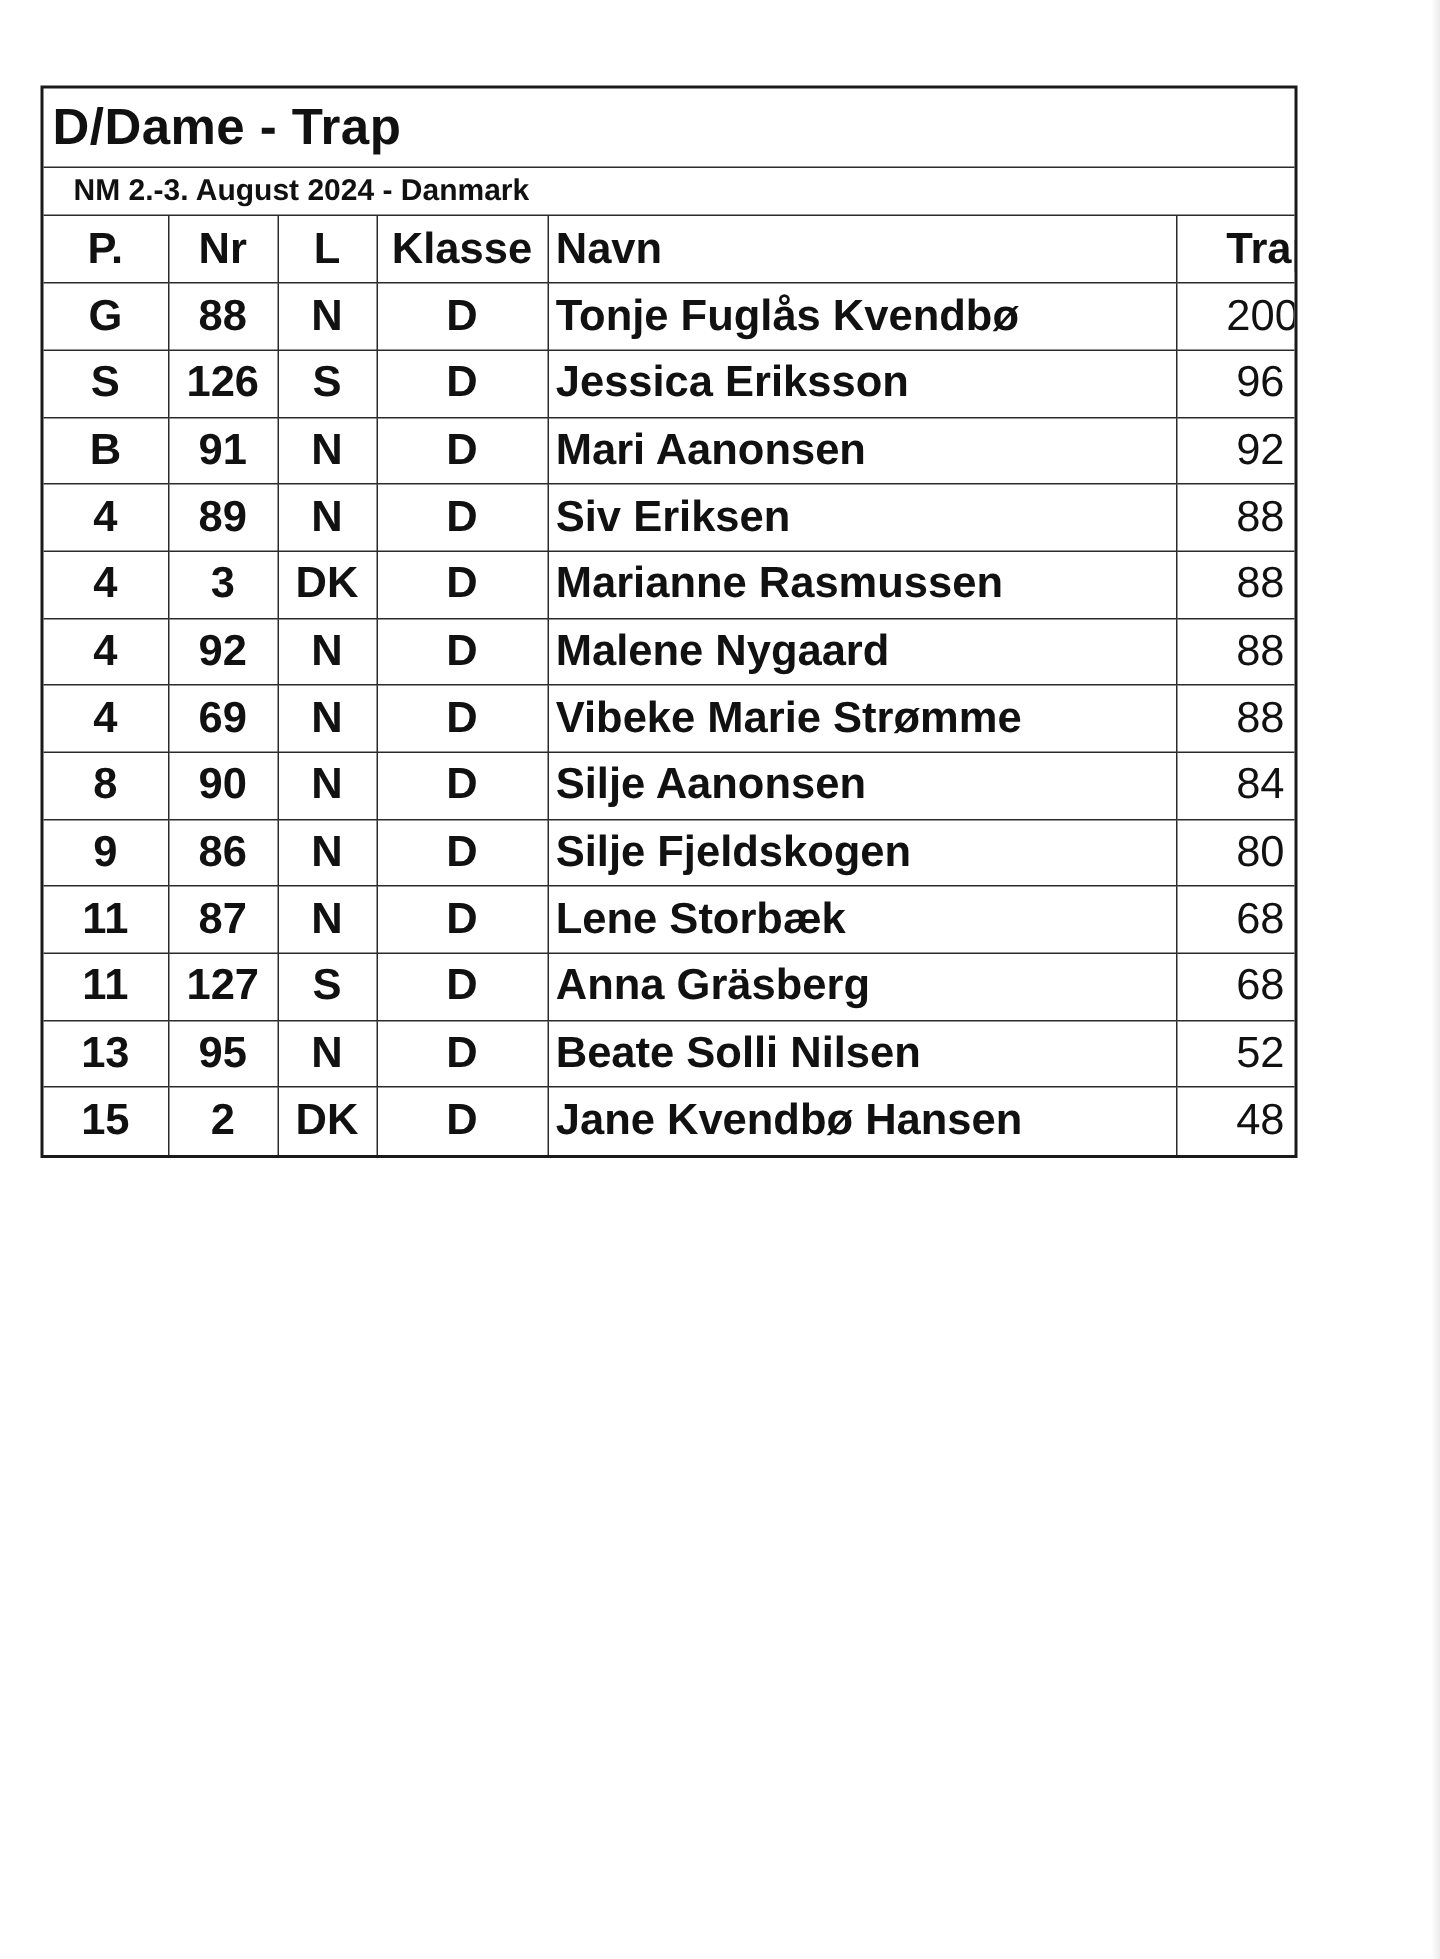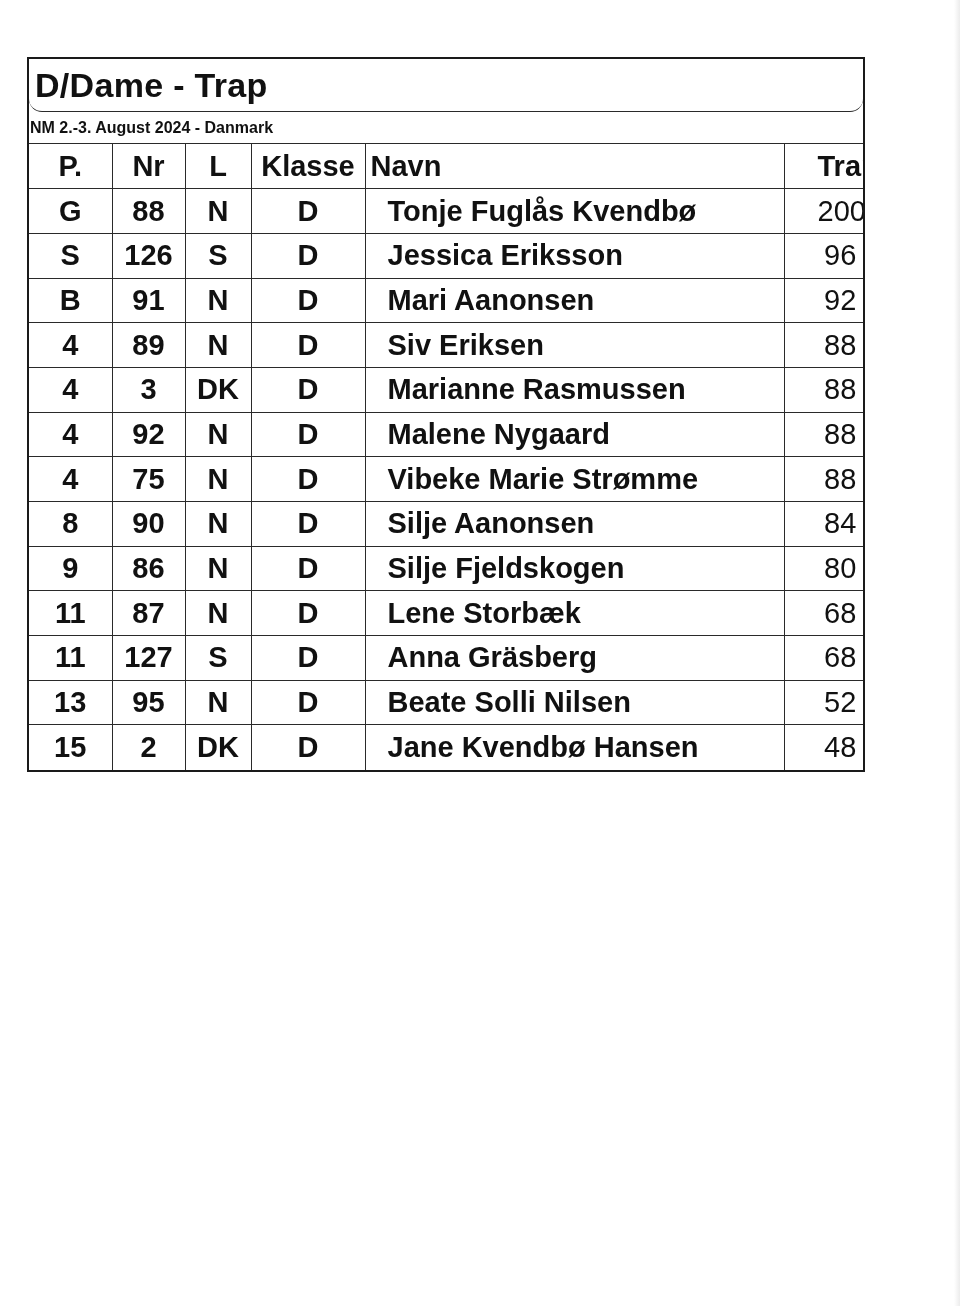--- a/index.html
+++ b/index.html
@@ -34,30 +34,29 @@
     .title-row {
       height: 53px;
       border-bottom: 1.5px solid #2a2a2a;
       box-sizing: border-box;
       display: flex;
       align-items: center;
       padding-left: 6px;
       font-size: 34px;
       font-weight: bold;
       letter-spacing: 0.3px;
-      border-radius: 13px;
     }
     .subtitle-row {
       height: 32px;
       border-bottom: 1.5px solid #2a2a2a;
       box-sizing: border-box;
       display: flex;
       align-items: center;
-      padding-left: 1px;
-      font-size: 16px;
+      padding-left: 20px;
+      font-size: 20px;
       font-weight: bold;
     }
     table {
       border-collapse: collapse;
       width: 100%;
       table-layout: fixed;
     }
     col.c-p { width: 83px; }
     col.c-nr { width: 73px; }
     col.c-l { width: 66px; }
@@ -75,21 +74,21 @@
     }
     tr:first-child th { border-top: none; }
     th:first-child, td:first-child { border-left: none; }
     th:last-child, td:last-child { border-right: none; padding-left: 33px; }
     tr:last-child td { border-bottom: none; }
     th { font-weight: bold; text-align: center; }
     th.navn-h { text-align: left; padding-left: 5px; margin-top: 13px; }
     td.center { text-align: center; }
     td.bold { font-weight: bold; }
     td.regular { font-weight: bold; }
-    td.navn { text-align: left; padding-left: 22px; font-weight: bold; }
+    td.navn { text-align: left; padding-left: 5px; font-weight: bold; }
     td.trap { text-align: center; font-weight: normal; }
   </style>
 </head>
 <body>
 
 <div class="sheet">
   <div class="title-row">D/Dame - Trap</div>
   <div class="subtitle-row">NM 2.-3. August 2024 - Danmark</div>
 
   <table>
@@ -155,21 +154,21 @@
         <tr>
           <td class="center regular">4</td>
           <td class="center bold">92</td>
           <td class="center bold">N</td>
           <td class="center bold">D</td>
           <td class="navn">Malene Nygaard</td>
           <td class="trap">88</td>
         </tr>
         <tr>
           <td class="center regular">4</td>
-          <td class="center bold">75</td>
+          <td class="center bold">69</td>
           <td class="center bold">N</td>
           <td class="center bold">D</td>
           <td class="navn">Vibeke Marie Strømme</td>
           <td class="trap">88</td>
         </tr>
         <tr>
           <td class="center regular">8</td>
           <td class="center bold">90</td>
           <td class="center bold">N</td>
           <td class="center bold">D</td>

